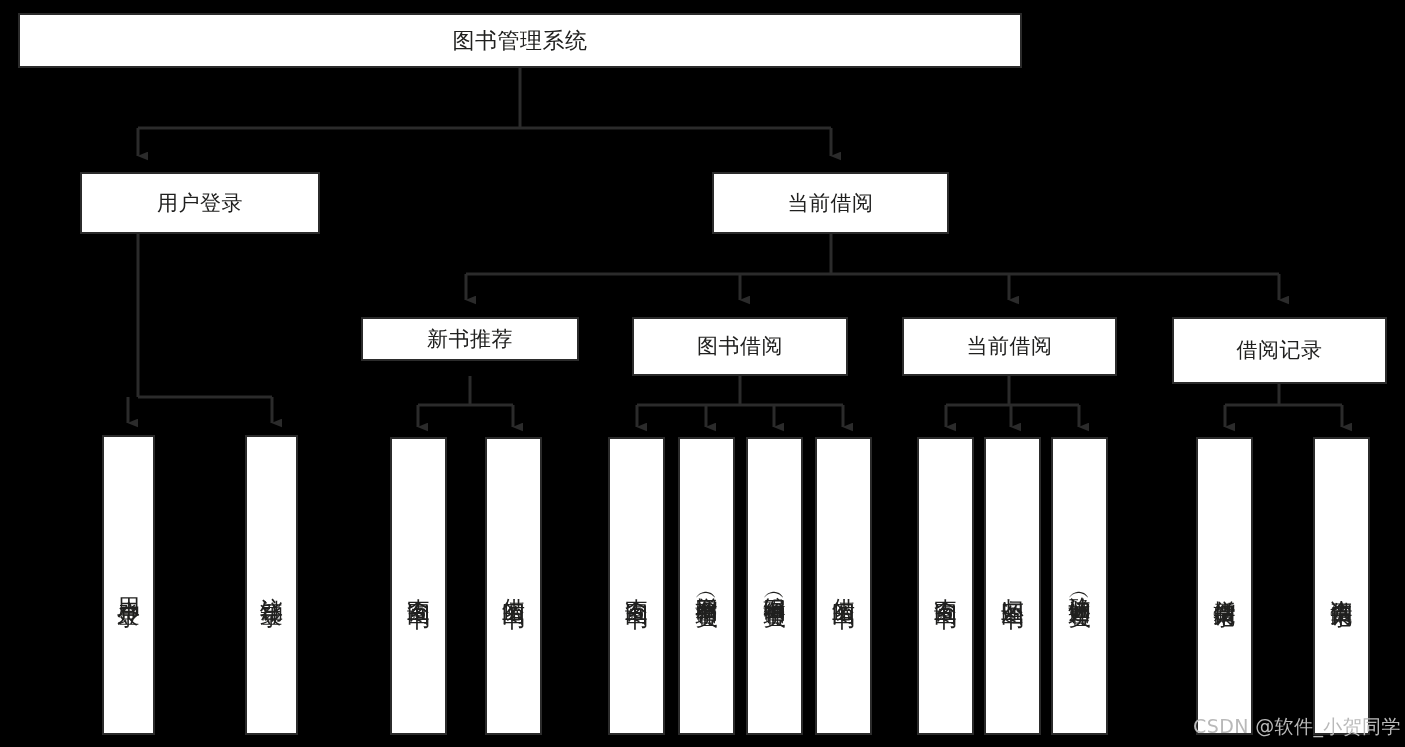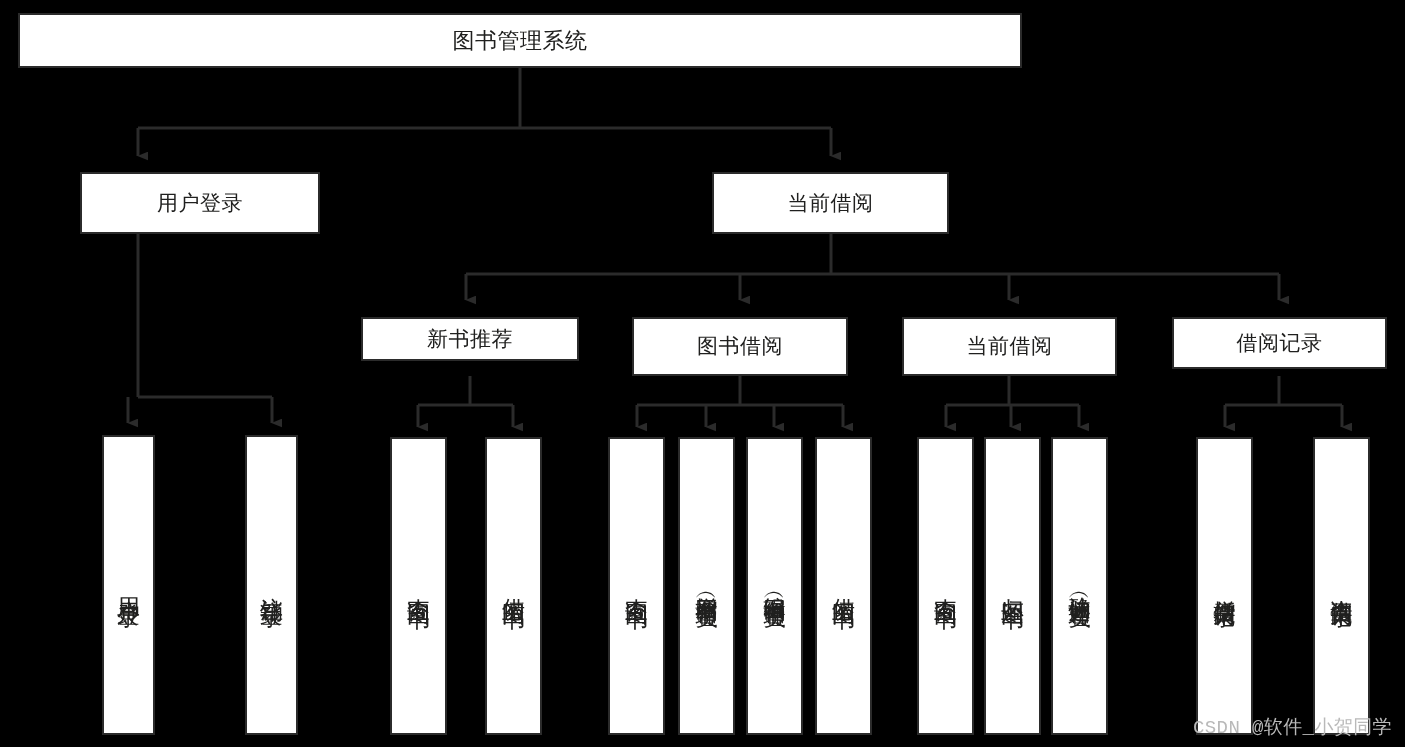--- a/index.html
+++ b/index.html
@@ -161,21 +161,21 @@
   </div>
 
   <div class="node-box horiz" style="left:632px; top:317px; width:216px; height:59px;">
     <span class="node-label">图书借阅</span>
   </div>
 
   <div class="node-box horiz" style="left:902px; top:317px; width:215px; height:59px;">
     <span class="node-label">当前借阅</span>
   </div>
 
-  <div class="node-box horiz" style="left:1172px; top:317px; width:215px; height:52px;">
+  <div class="node-box horiz" style="left:1172px; top:317px; width:215px; height:67px;">
     <span class="node-label">借阅记录</span>
   </div>
 
   <div class="node-box vert" style="left:102px; top:435px; width:53px; height:300px;">
     <span class="node-label">用户登录</span>
   </div>
 
   <div class="node-box vert" style="left:245px; top:435px; width:53px; height:300px;">
     <span class="node-label">注销登录</span>
   </div>
@@ -217,15 +217,15 @@
   </div>
 
   <div class="node-box vert tall" style="left:1196px; top:437px; width:57px; height:298px;">
     <span class="node-label">新增借阅记录</span>
   </div>
 
   <div class="node-box vert tall" style="left:1313px; top:437px; width:57px; height:298px;">
     <span class="node-label">查询借阅记录</span>
   </div>
 
-  <div class="watermark" style="left:1193px; top:714px;font-family:Liberation Mono, monospace;">CSDN @软件_小贺同学</div>
+  <div class="watermark" style="left:1193px; top:714px;">CSDN @软件_小贺同学</div>
 
 </div>
 
 </body></html>

